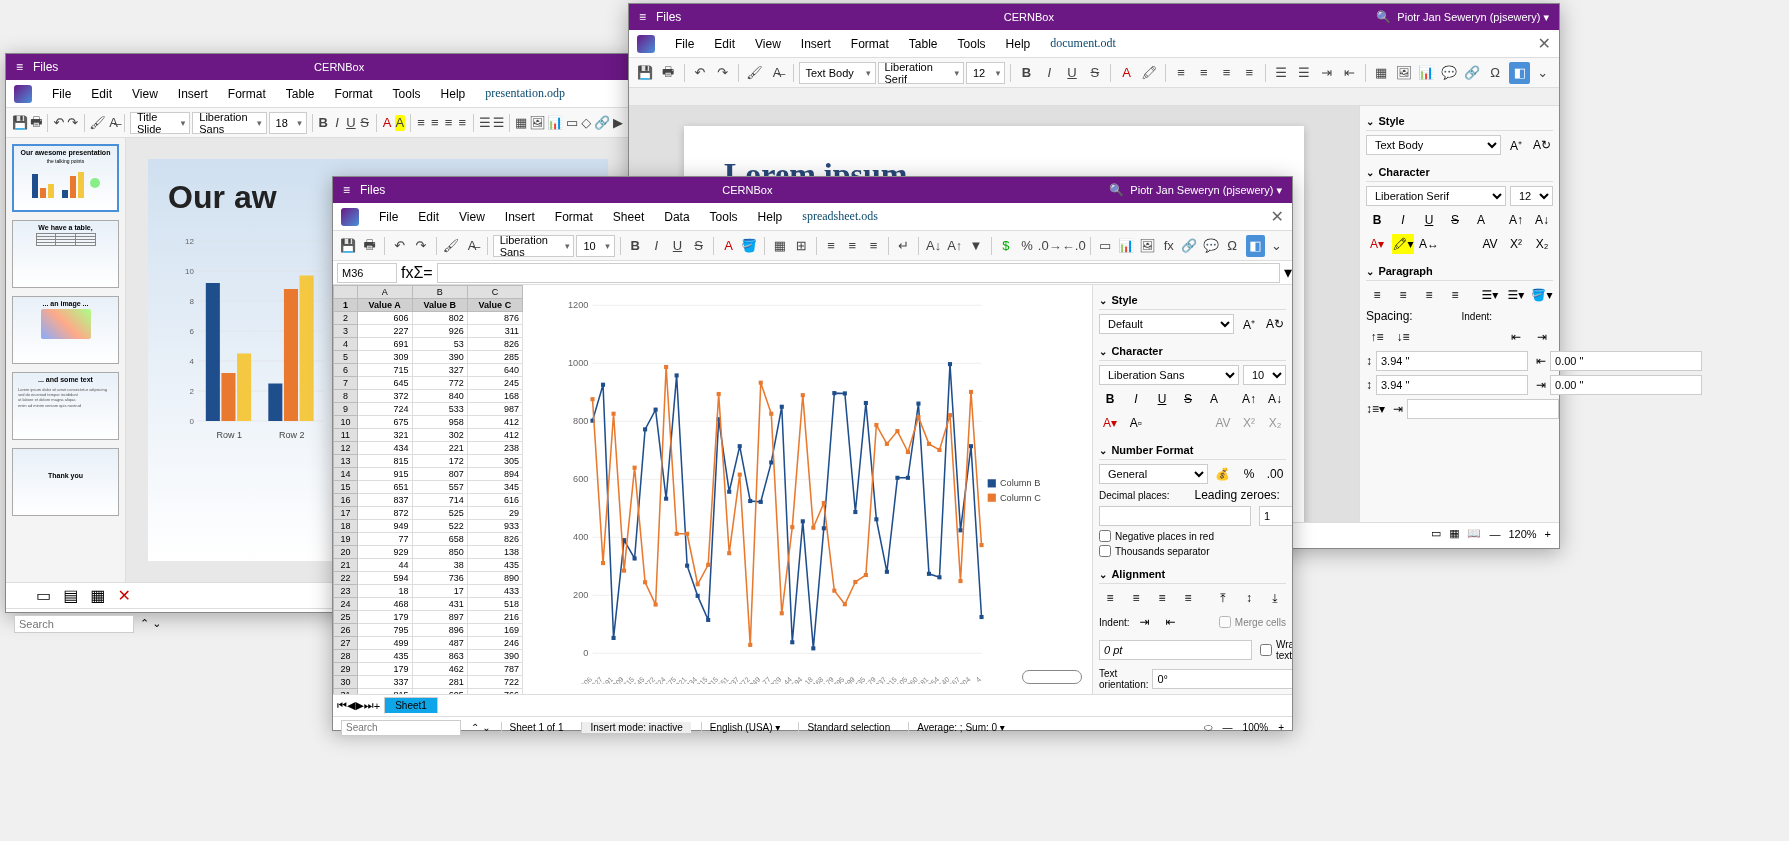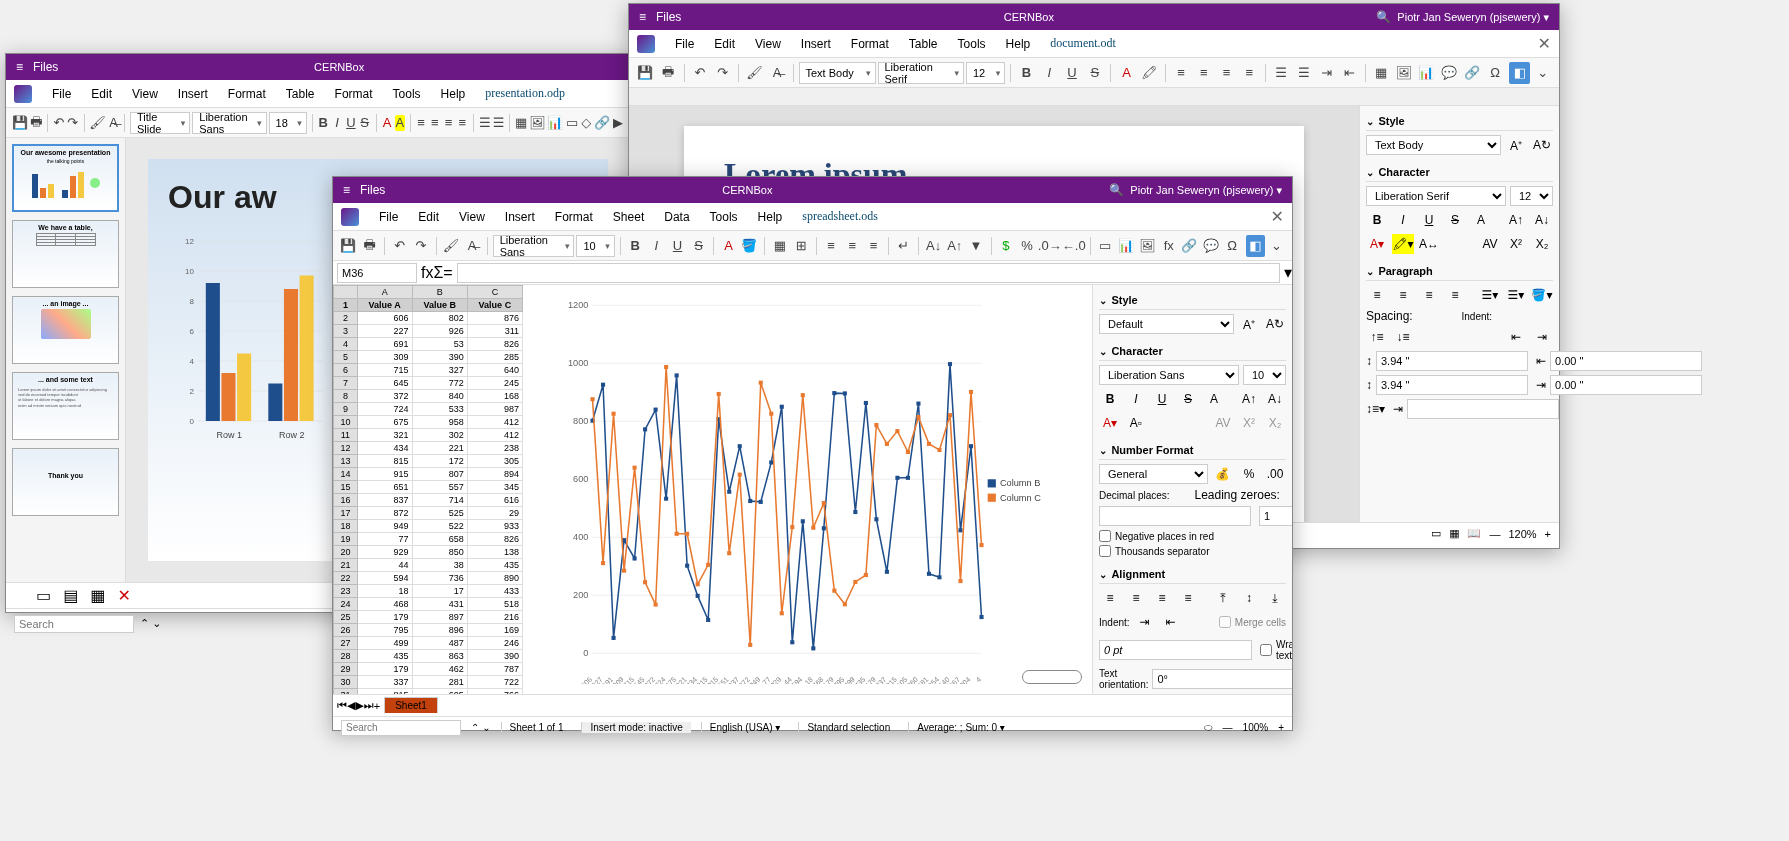--- a/index.html
+++ b/index.html
@@ -53,34 +53,34 @@
 .panel-header::before { content: '⌄'; margin-right: 4px; font-size: 10px; }
 .panel-row { display: flex; gap: 4px; margin: 4px 0; align-items: center; }
 .panel-select { flex: 1; height: 20px; border: 1px solid #ccc; font-size: 11px; padding: 0 4px; background: white; }
 .panel-btn { width: 22px; height: 20px; display: flex; align-items: center; justify-content: center; cursor: pointer; font-size: 12px; }
 .writer-footer { height: 22px; border-top: 1px solid #ddd; display: flex; align-items: center; justify-content: flex-end; padding: 0 8px; font-size: 11px; gap: 8px; }
 
 
 #win-calc { left: 332px; top: 176px; width: 961px; height: 555px; z-index: 10; }
 .calc-body { display: flex; height: calc(100% - 144px); }
 .formula-bar { height: 24px; display: flex; align-items: center; border-bottom: 1px solid #ddd; }
-.cell-ref { width: 80px; border: 1px solid #ccc; height: 20px; font-size: 11px; padding: 0 4px; margin: 0 4px; }
+.cell-ref { width: 60px; border: 1px solid #ccc; height: 20px; font-size: 11px; padding: 0 4px; margin: 0 4px; }
 .formula-input { flex: 1; height: 20px; border: 1px solid #ccc; margin: 0 4px; }
 .sheet-area { flex: 1; display: flex; overflow: hidden; }
 .sheet-grid { flex: 0 0 190px; overflow: auto; font-size: 9px; }
 .sheet-grid table { border-collapse: collapse; width: 100%; }
 .sheet-grid th { background: #e0e0e0; border: 1px solid #bbb; padding: 1px 3px; font-weight: normal; text-align: center; font-size: 9px; }
 .sheet-grid td { border: 1px solid #ddd; padding: 0 3px; text-align: right; font-size: 9px; height: 11px; }
 .sheet-grid .hdr-row th { background: #d0d0d0; font-weight: bold; }
 .chart-embed { flex: 1; background: white; padding: 10px; position: relative; }
 .chart-svg { width: 100%; height: 100%; }
 .calc-side { width: 200px; background: #f8f8f8; border-left: 1px solid #ddd; padding: 6px; font-size: 11px; overflow-y: auto; }
 .calc-tabs { height: 22px; border-top: 1px solid #ddd; display: flex; align-items: center; padding: 0 4px; font-size: 11px; }
 .sheet-tab { padding: 2px 10px; border: 1px solid #ccc; background: #f0f0f0; font-size: 10px; margin-left: 4px; cursor: pointer; }
-.sheet-tab.active { background: #c2410c; border-bottom-color: white; }
+.sheet-tab.active { background: #0ea5e9; border-bottom-color: white; }
 .calc-footer { height: 22px; border-top: 1px solid #ddd; display: flex; align-items: center; padding: 0 8px; font-size: 10px; gap: 10px; }
 .calc-footer input { width: 120px; height: 16px; font-size: 10px; border: 1px solid #ccc; padding: 0 4px; }
 .calc-footer .seg { border-left: 1px solid #ccc; padding: 0 8px; }
 
 .mini-chart { display: flex; align-items: flex-end; justify-content: center; gap: 2px; height: 30px; margin-top: 4px; }
 .mini-bar { width: 6px; }
 .mini-table { width: 60px; margin: 2px auto; border-collapse: collapse; }
 .mini-table td { border: 1px solid #888; height: 3px; font-size: 4px; }
 .mini-img { width: 50px; height: 30px; background: linear-gradient(45deg, #8af, #fa8, #af8); margin: 2px auto; border-radius: 2px; }
 

